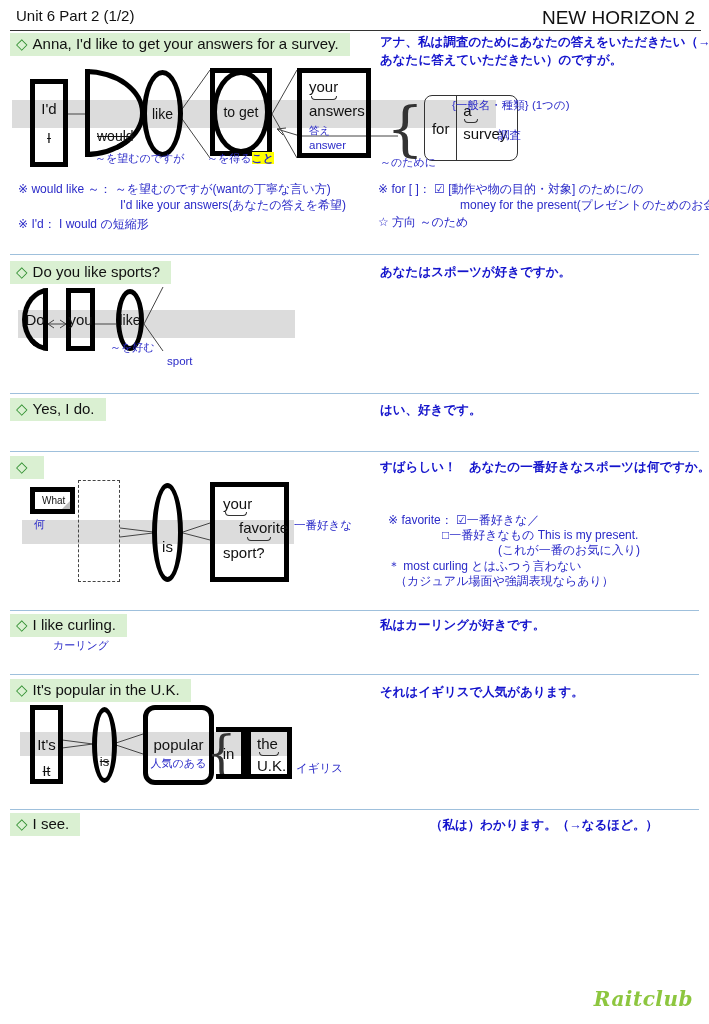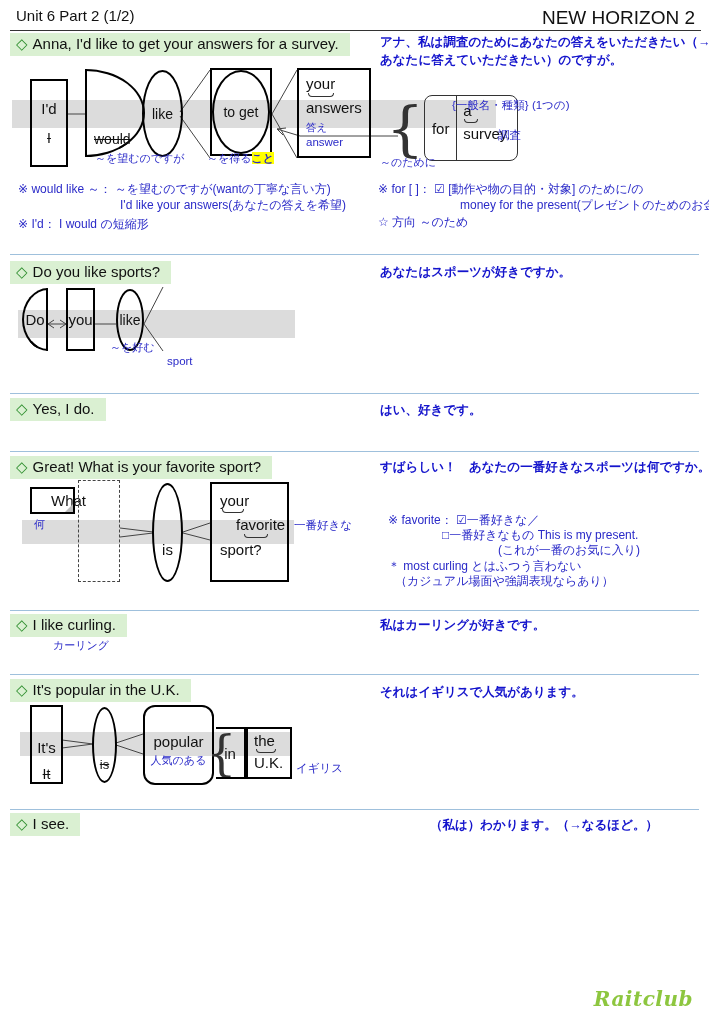--- a/index.html
+++ b/index.html
@@ -19,21 +19,21 @@
   .sent { position:absolute; left:10px; background:#daf0d2; font-size:15px;
           padding:2px 11px 3px 6px; white-space:nowrap; }
   .sent .dia { color:#2f8f2f; margin-right:5px; font-size:15px; }
   .sent .dia::before { content:"◇"; }
   .trans { position:absolute; left:380px; color:#1414cc; font-weight:bold;
            font-size:12.5px; line-height:1.4; white-space:nowrap; }
   .trans.wrap { white-space:normal; width:332px; }
   .divider { position:absolute; left:10px; right:10px; border-top:1px solid #9fc0dc; }
 
   
-  .dbox { position:absolute; border:2px solid #000000; background:transparent; }
+  .dbox { position:absolute; border:5px solid #000000; background:transparent; }
   .ellipse { border-radius:50%; }
   .dshape  { border-radius:0 100% 100% 0 / 0 50% 50% 0; }  
   .dshapeL { border-radius:100% 0 0 100% / 50% 0 0 50%; }  
   .round   { border-radius:12px; }
   .ctext { display:flex; align-items:center; justify-content:center; }
   .struck { text-decoration:line-through; }
   .ubrace { border:1px solid #333; border-top:none; border-radius:0 0 7px 7px; height:4px; }
   .note { position:absolute; color:#2a2ac8; font-size:11px; white-space:nowrap; }
   .noteline { position:absolute; color:#2a2ac8; font-size:12px; white-space:nowrap; }
   .hl { background:#ffff00; font-weight:bold; }
@@ -142,33 +142,33 @@
 <div class="divider" style="top:393px"></div>
 
 <div class="sent" style="top:398px">
   <span class="dia"></span><span>Yes, I do.</span>
 </div>
 <div class="trans" style="top:402px">はい、好きです。</div>
 
 <div class="divider" style="top:451px"></div>
 
 <div class="sent" style="top:456px">
-  <span class="dia"></span><span>Great! What is your favorite sport?</span>
+  <span class="dia"></span>
 </div>
 <div class="trans" style="top:459px">すばらしい！　あなたの一番好きなスポーツは何ですか。</div>
 
 <div class="abs" style="top:480px;left:0;width:420px;height:110px">
   <svg class="underlay" width="420" height="110">
     <rect x="22" y="40" width="272" height="24" fill="#dcdcdc"></rect>
     <line x1="120" y1="48" x2="153" y2="52"></line>
     <line x1="120" y1="57" x2="153" y2="53"></line>
     <line x1="183" y1="52" x2="210" y2="43"></line>
     <line x1="183" y1="53" x2="210" y2="60"></line>
   </svg>
-  <div class="dbox" style="left:30px;top:7px;width:45px;height:27px;display:flex;align-items:center;padding-left:19px;font-size:15px">
+  <div class="dbox" style="left:30px;top:7px;width:45px;height:27px;display:flex;align-items:center;padding-left:7px;font-size:10px">
     <span>What</span>
     <span class="flap"></span>
   </div>
   <div class="note" style="left:34px;top:37px">何</div>
   <div class="abs" style="left:78px;top:0;width:42px;height:102px;border:1px dashed #444"></div>
   <div class="dbox ellipse" style="left:152px;top:3px;width:31px;height:99px;display:flex;align-items:flex-end;justify-content:center;padding-bottom:22px;font-size:15px">is</div>
   <div class="dbox" style="left:210px;top:2px;width:79px;height:100px;padding:8px 0 0 8px">
     <div style="font-size:15px">your</div>
     <div class="ubrace" style="width:22px;margin:0 0 3px 2px"></div>
     <div style="font-size:15px;margin-left:16px">favorite</div>

